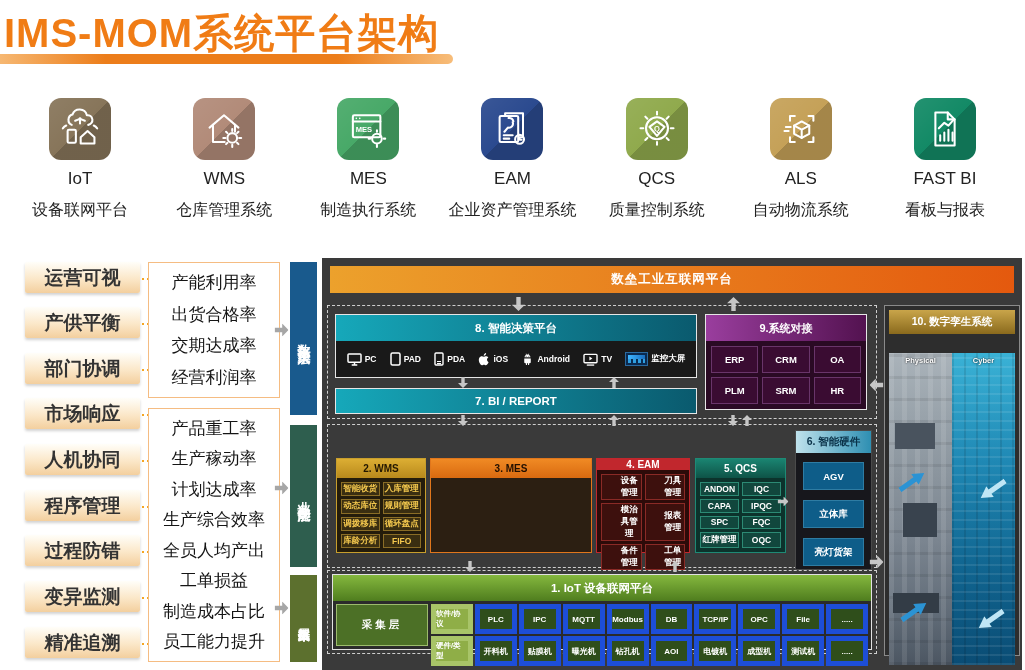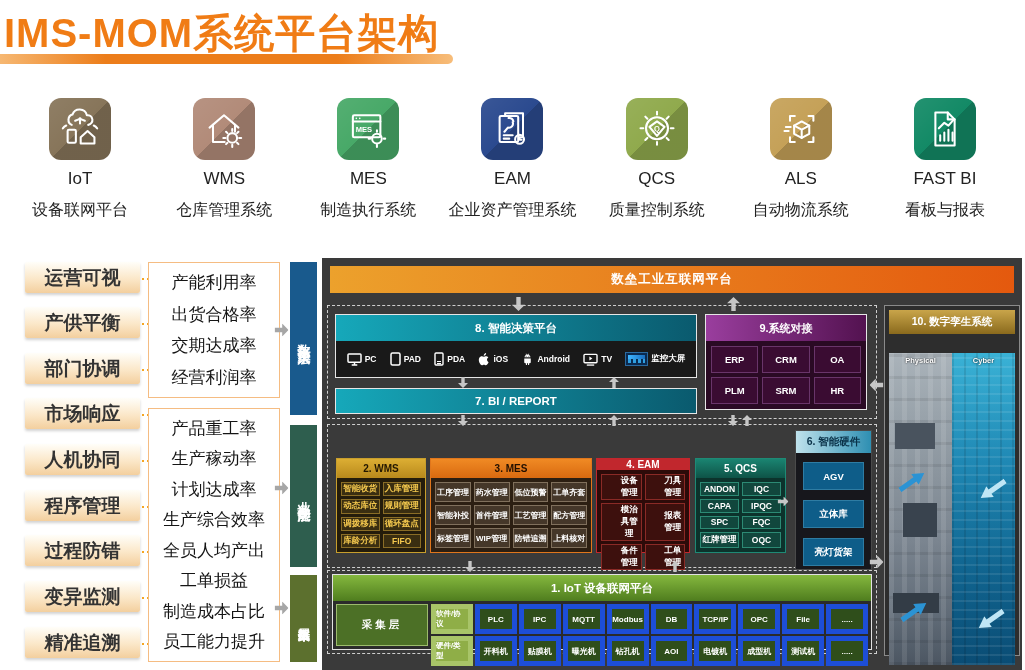--- a/index.html
+++ b/index.html
@@ -375,34 +375,20 @@
         <div class="mod-cell">规则管理</div>
         <div class="mod-cell">调拨移库</div>
         <div class="mod-cell">循环盘点</div>
         <div class="mod-cell">库龄分析</div>
         <div class="mod-cell">FIFO</div>
       </div>
     </div>
 
     <div class="mod mes">
       <div class="mod-h">3. MES</div>
-      <div class="mod-grid">
-        <div class="mod-cell">工序管理</div>
-        <div class="mod-cell">药水管理</div>
-        <div class="mod-cell">低位预警</div>
-        <div class="mod-cell">工单齐套</div>
-        <div class="mod-cell">智能补投</div>
-        <div class="mod-cell">首件管理</div>
-        <div class="mod-cell">工艺管理</div>
-        <div class="mod-cell">配方管理</div>
-        <div class="mod-cell">标签管理</div>
-        <div class="mod-cell">WIP管理</div>
-        <div class="mod-cell">防错追溯</div>
-        <div class="mod-cell">上料核对</div>
-      </div>
     </div>
 
     <div class="mod eam">
       <div class="mod-h">4. EAM</div>
       <div class="mod-grid">
         <div class="mod-cell">设备管理</div>
         <div class="mod-cell">刀具管理</div>
         <div class="mod-cell">模治具管理</div>
         <div class="mod-cell">报表管理</div>
         <div class="mod-cell">备件管理</div>

